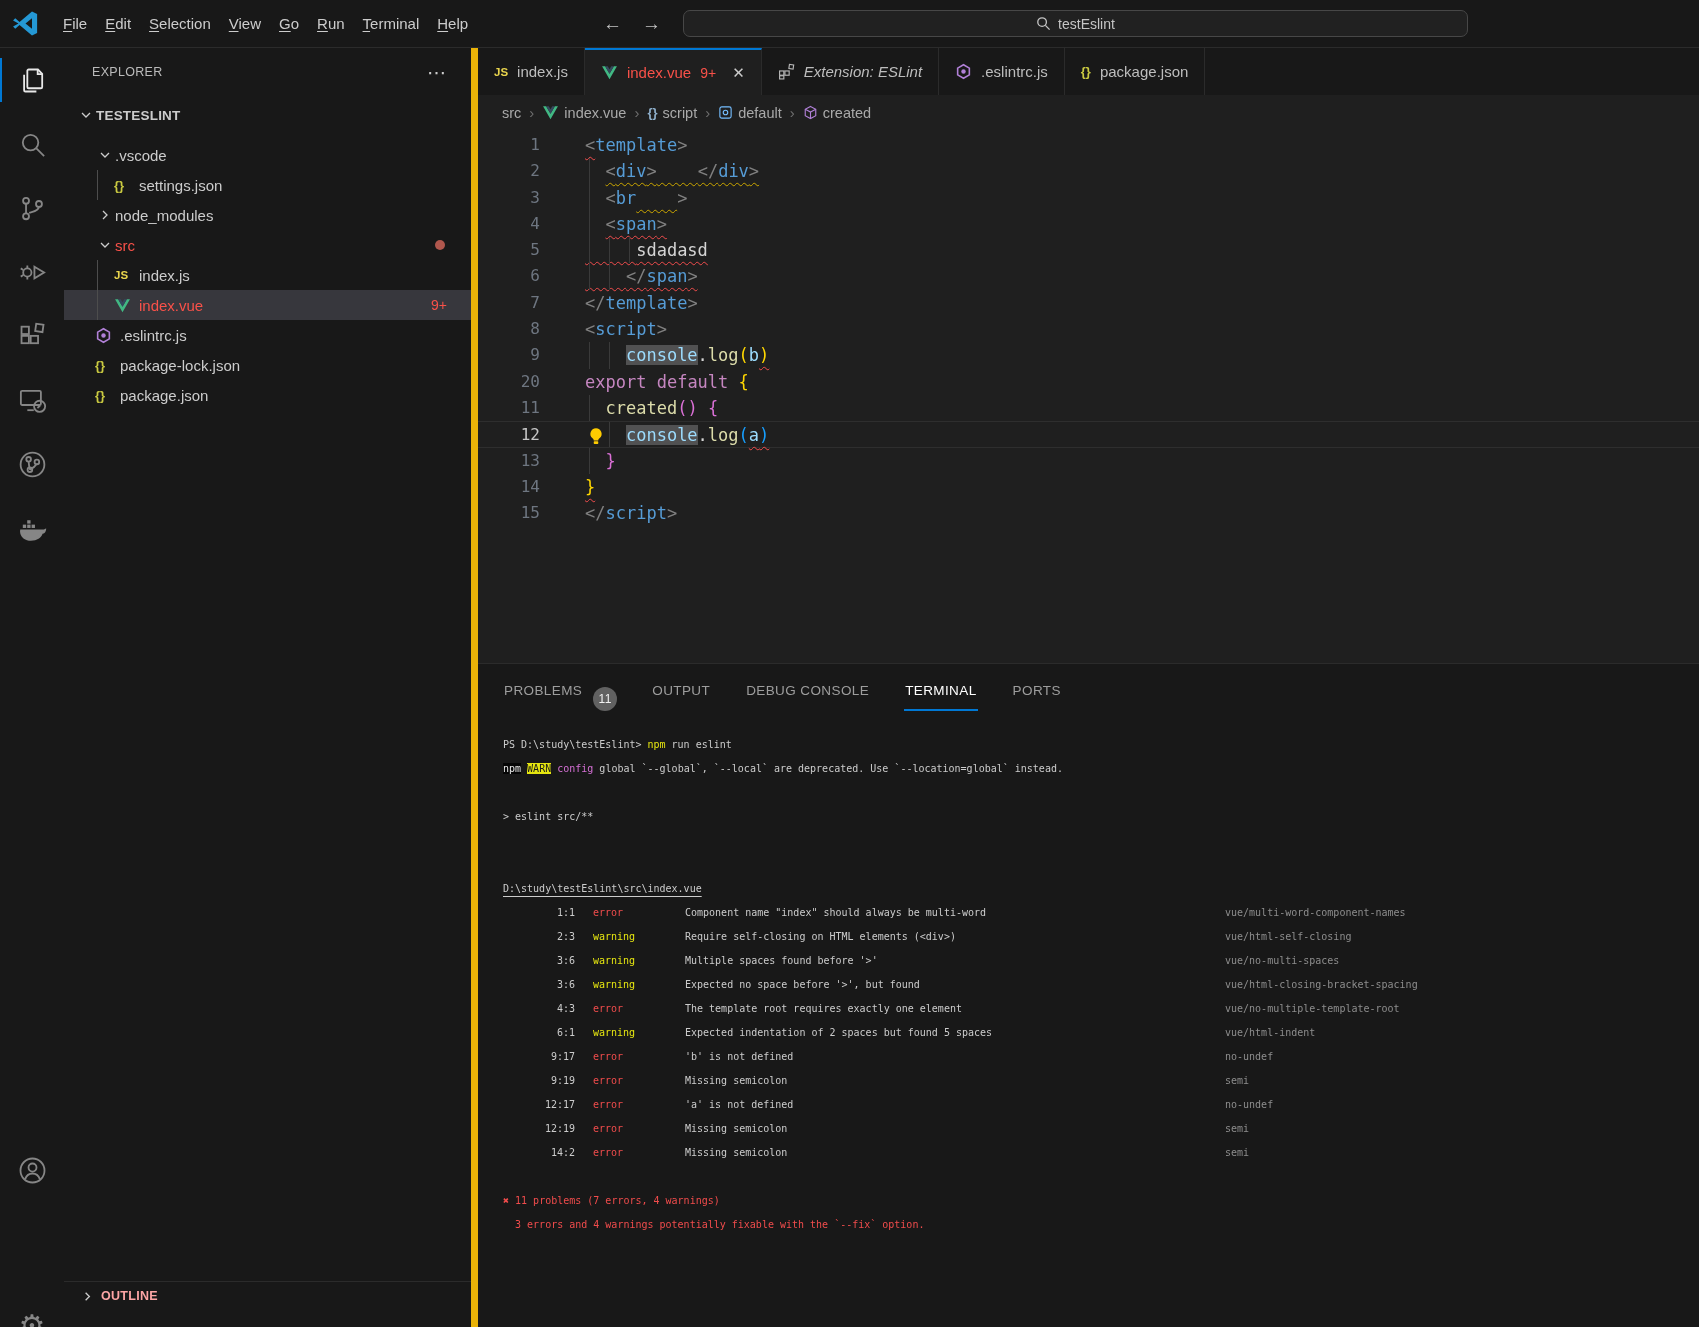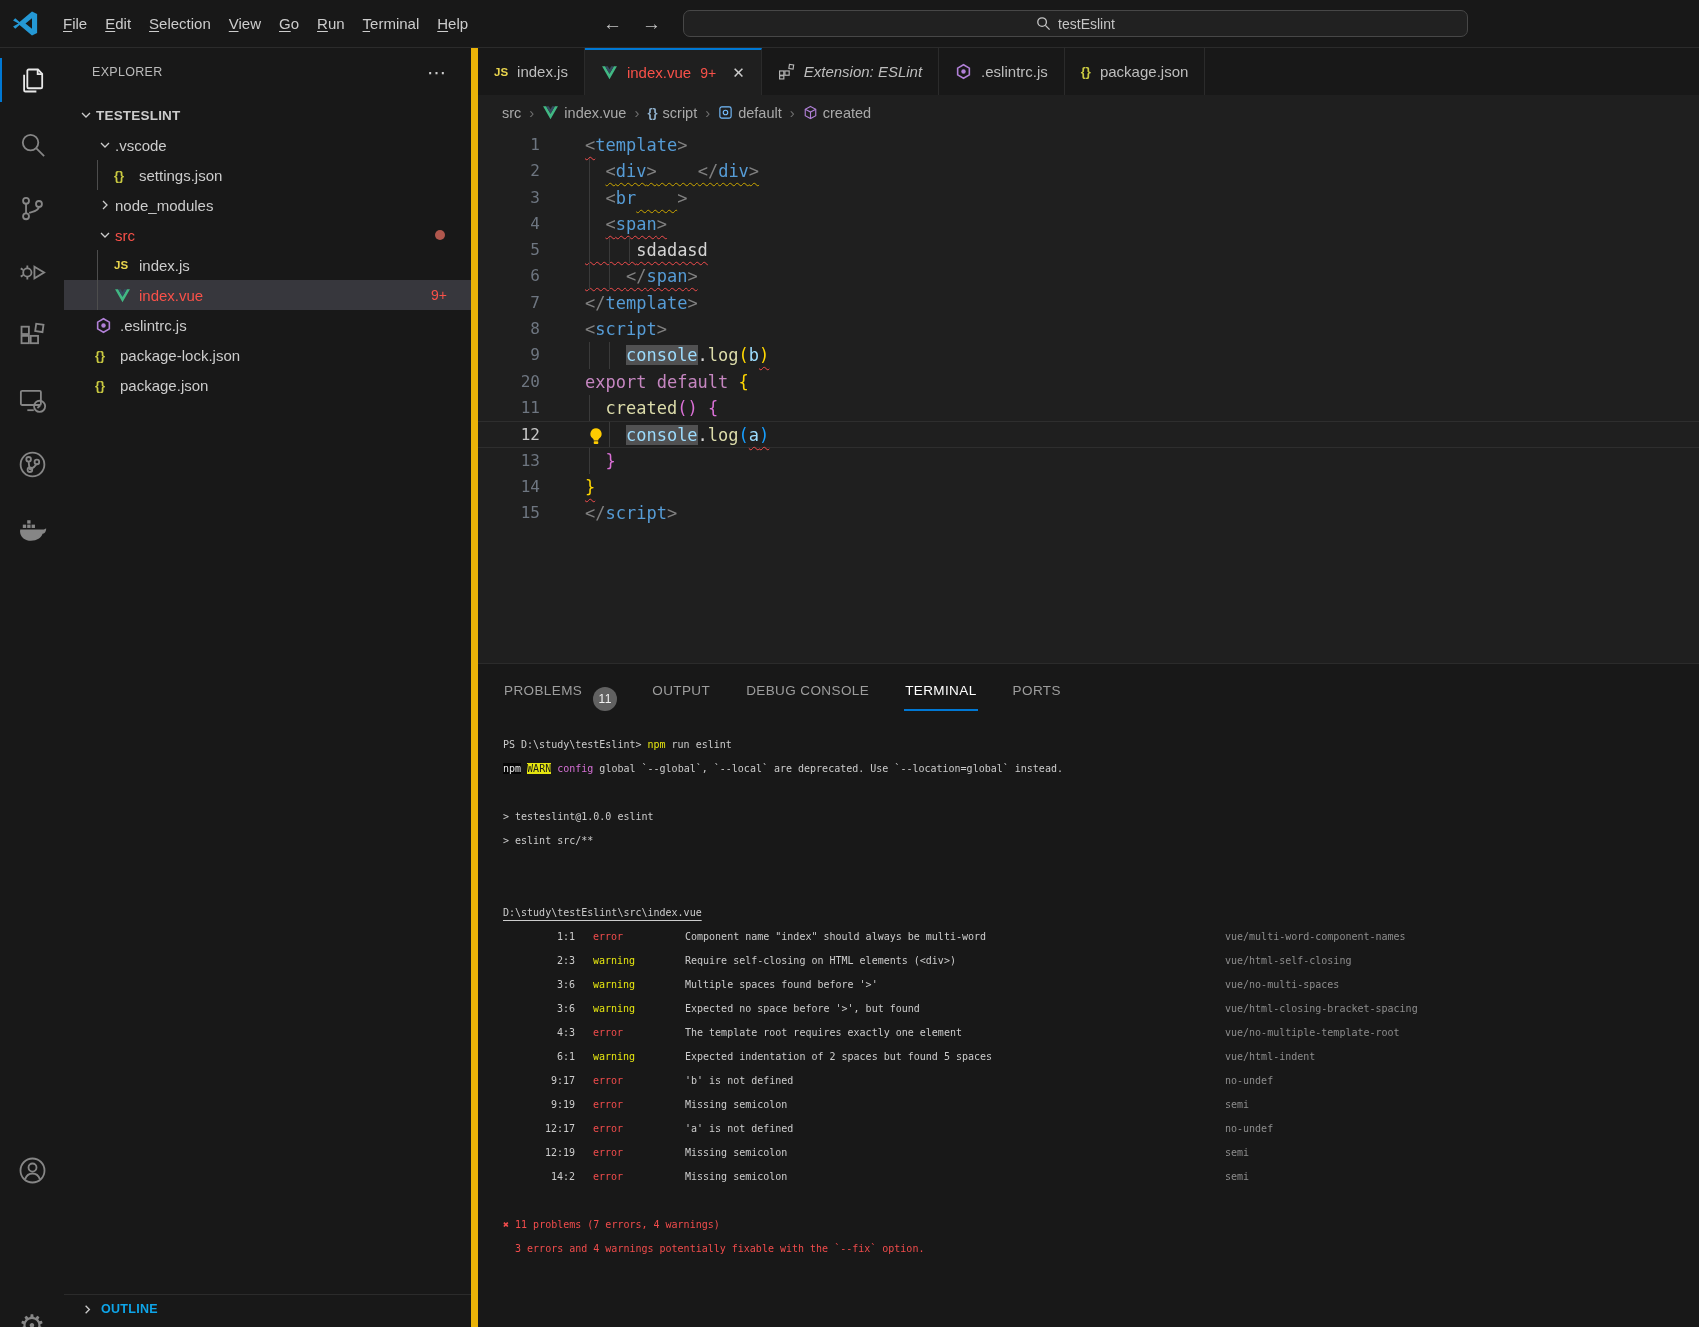--- a/index.html
+++ b/index.html
@@ -39,21 +39,21 @@
   .trow .ficon{width:25px;flex:none;display:flex;align-items:center;justify-content:flex-start}
   .trow .lbl{white-space:nowrap}
   .trow .lbl.err{color:#f85149}
   .trow .lbl.section{font-weight:bold;font-size:13.5px;letter-spacing:.2px}
   .tguide{position:absolute;left:33px;top:0;bottom:0;width:1px;background:#4d4d4d}
   .tbadge{position:absolute;right:24px;color:#f85149;font-size:14px}
   .tdot{position:absolute;right:26px;width:10px;height:10px;border-radius:50%;background:#b0574d}
   .fi-js{font-weight:bold;font-size:11.5px;color:#e8d44d;font-family:"Liberation Sans",sans-serif}
   .fi-json{font-weight:bold;font-size:13px;color:#cbcb41}
   .fi-vue,.fi-esl,.fi-ext{width:17px;height:17px}
-  .outline-row{position:absolute;left:0;right:0;bottom:4px;height:29px;border-top:1px solid #2b2b2b;display:flex;align-items:center;padding-left:16px;gap:6px;color:#0ea5e9;font-weight:bold;font-size:12.5px;letter-spacing:.3px;background:#181818}
+  .outline-row{position:absolute;left:0;right:0;bottom:17px;height:29px;border-top:1px solid #2b2b2b;display:flex;align-items:center;padding-left:16px;gap:6px;color:#fca5a5;font-weight:bold;font-size:12.5px;letter-spacing:.3px;background:#181818}
 
   
   .editor{flex:1;display:flex;flex-direction:column;background:#1f1f1f;min-width:0}
   .tabbar{height:47px;background:#181818;display:flex;flex:none}
   .tab{display:flex;align-items:center;gap:9px;padding:0 16px;font-size:15px;color:#bdbdbd;background:#181818;border-right:1px solid #2b2b2b;position:relative;cursor:default}
   .tab.active{background:#1f1f1f;color:#ffffff;border-top:2px solid #0078d4}
   .tab .t-label.err{color:#f85149}
   .tab .t-label.italic{font-style:italic}
   .tab .t-badge{color:#f85149;font-size:14px}
   .tab .t-close{color:#cccccc;font-size:15px;margin-left:7px}
@@ -216,21 +216,21 @@
     </div>
     <div class="tree">
         <div class="trow" style="padding-left: 12px;">
           <span class="chev">
             <svg width="16" height="16" viewBox="0 0 16 16" fill="none" stroke="#cccccc" stroke-width="1.3">
               <path d="M4 6l4 4 4-4"></path>
             </svg>
           </span>
           <span class="lbl section">TESTESLINT</span>
         </div>
-        <div class="trow" style="padding-left: 31px;">
+        <div class="trow" style="padding-left: 31px; margin-top: 10px;">
           <span class="chev">
             <svg width="16" height="16" viewBox="0 0 16 16" fill="none" stroke="#cccccc" stroke-width="1.3">
               <path d="M4 6l4 4 4-4"></path>
             </svg>
           </span>
           <span class="lbl">.vscode</span>
         </div>
         <div class="trow" style="padding-left: 50px;">
           <div class="tguide"></div>
           <span class="ficon">
@@ -472,21 +472,20 @@
             <span class="ptab-label">TERMINAL</span>
           </div>
           <div class="ptab">
             <span class="ptab-label">PORTS</span>
           </div>
         </div>
       <div class="term">
           <div class="tl"><span>PS D:\study\testEslint&gt; </span><span class="t-cmd">npm</span><span> run eslint</span></div>
           <div class="tl"><span class=" t-inv">npm</span><span> </span><span class=" t-warnbg">WARN</span><span> </span><span class="t-mag">config</span><span> global `--global`, `--local` are deprecated. Use `--location=global` instead.</span></div>
           <div class="tl">&nbsp;</div>
-          <div class="tl"><span>&gt; testeslint@1.0.0 eslint</span></div>
           <div class="tl"><span>&gt; eslint src/**</span></div>
           <div class="tl">&nbsp;</div>
           <div class="tl">&nbsp;</div>
           <div class="tl"><span class=" t-link">D:\study\testEslint\src\index.vue</span></div>
           <div class="tl"><span class="res-loc">1:1</span><span class="res-sev t-err">error</span><span class="res-msg">Component name "index" should always be multi-word</span><span class="res-rule">vue/multi-word-component-names</span></div>
           <div class="tl"><span class="res-loc">2:3</span><span class="res-sev t-warn">warning</span><span class="res-msg">Require self-closing on HTML elements (&lt;div&gt;)</span><span class="res-rule">vue/html-self-closing</span></div>
           <div class="tl"><span class="res-loc">3:6</span><span class="res-sev t-warn">warning</span><span class="res-msg">Multiple spaces found before '&gt;'</span><span class="res-rule">vue/no-multi-spaces</span></div>
           <div class="tl"><span class="res-loc">3:6</span><span class="res-sev t-warn">warning</span><span class="res-msg">Expected no space before '&gt;', but found</span><span class="res-rule">vue/html-closing-bracket-spacing</span></div>
           <div class="tl"><span class="res-loc">4:3</span><span class="res-sev t-err">error</span><span class="res-msg">The template root requires exactly one element</span><span class="res-rule">vue/no-multiple-template-root</span></div>
           <div class="tl"><span class="res-loc">6:1</span><span class="res-sev t-warn">warning</span><span class="res-msg">Expected indentation of 2 spaces but found 5 spaces</span><span class="res-rule">vue/html-indent</span></div>

